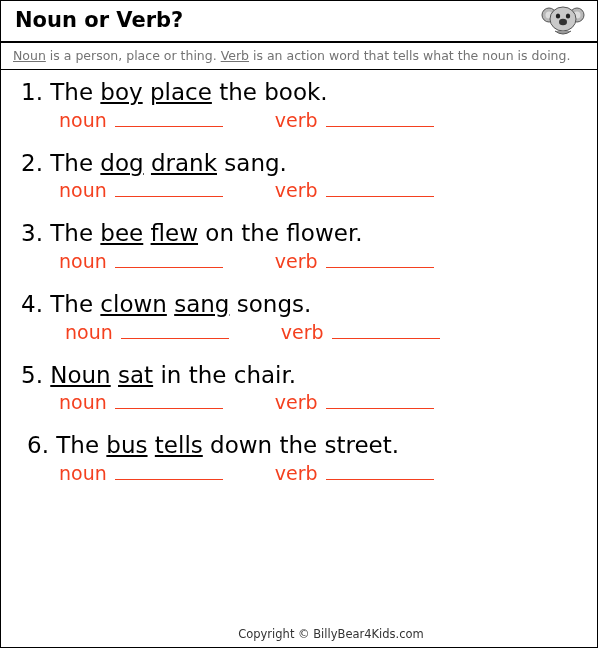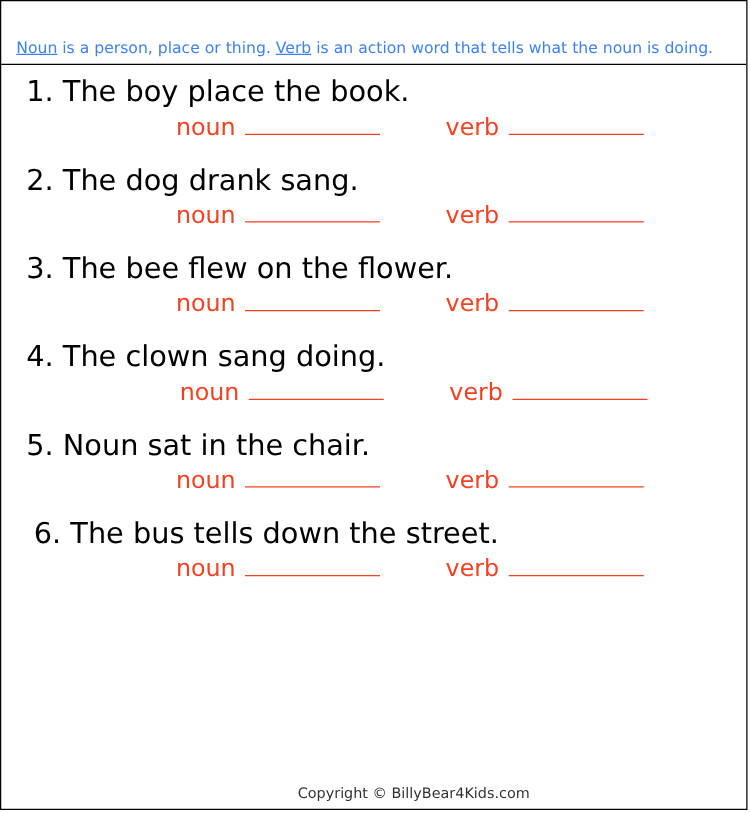--- a/index.html
+++ b/index.html
@@ -43,25 +43,24 @@
     top: 2px;
     width: 44px;
     height: 38px;
   }
   .subtitle {
     position: relative;
     height: 27px;
     border-bottom: 1.5px solid #000;
     box-sizing: border-box;
     font-size: 12.5px;
-    color: #3b82f6;
+    color: #737373;
     padding: 5px 10px 0 12px;
     white-space: nowrap;
     font-family: "DejaVu Sans", sans-serif;
-    margin-top: 24px;
   }
   .subtitle .u {
     text-decoration: underline;
   }
   .body {
     position: relative;
     padding: 6px 0 0 0;
   }
   .item {
     position: relative;
@@ -69,32 +68,32 @@
   }
   .sentence {
     font-family: "DejaVu Sans", sans-serif;
     font-size: 23px;
     color: #000;
     padding-left: 20px;
     line-height: 1.42;
     white-space: nowrap;
   }
   .sentence .w {
+    text-decoration: underline;
     text-underline-offset: 2px;
     text-align: right;
   }
   .answers {
     position: relative;
     height: 36px;
     padding-left: 58px;
     color: #f4401f;
     font-size: 19px;
     font-family: "DejaVu Sans", sans-serif;
     white-space: nowrap;
-    text-align: center;
   }
   .answers .lbl {
     color: #f4401f;
   }
   .answers .blank {
     display: inline-block;
     width: 108px;
     border-bottom: 1.5px solid #f4401f;
     height: 14px;
     margin: 0 0 0 8px;
@@ -120,20 +119,36 @@
     color: #333;
     font-family: "DejaVu Sans", sans-serif;
     margin-left: 32px;
   }
 </style>
 </head>
 <body>
 
 <div class="sheet">
 
+  <div class="header">
+    <div class="title">Noun or Verb?</div>
+    <div class="mascot">
+      <svg width="44" height="38" viewBox="0 0 44 38">
+        <ellipse cx="8" cy="12" rx="7" ry="7" fill="#b8b8b8" stroke="#555" stroke-width="1"></ellipse>
+        <ellipse cx="36" cy="12" rx="7" ry="7" fill="#b8b8b8" stroke="#555" stroke-width="1"></ellipse>
+        <ellipse cx="8" cy="12" rx="3.5" ry="3.5" fill="#ddd"></ellipse>
+        <ellipse cx="36" cy="12" rx="3.5" ry="3.5" fill="#ddd"></ellipse>
+        <ellipse cx="22" cy="16" rx="13" ry="12" fill="#c9c9c9" stroke="#555" stroke-width="1"></ellipse>
+        <ellipse cx="17" cy="13" rx="2.2" ry="2.6" fill="#222"></ellipse>
+        <ellipse cx="27" cy="13" rx="2.2" ry="2.6" fill="#222"></ellipse>
+        <ellipse cx="22" cy="19" rx="4" ry="3.2" fill="#333"></ellipse>
+        <path d="M14 28 q8 6 16 0" fill="#9a9a9a" stroke="#555" stroke-width="1"></path>
+      </svg>
+    </div>
+  </div>
 
   <div class="subtitle">
     <span class="u">Noun</span><span> is a person, place or thing.  </span><span class="u">Verb</span><span> is an action word that tells what the noun is doing.</span>
   </div>
 
   <div class="body">
 
     <div class="item">
       <div class="sentence"><span>1.</span><span> The </span><span class="w">boy</span><span> </span><span class="w">place</span><span> the book.</span></div>
       <div class="answers indent-1"><span class="lbl">noun</span><span class="blank"></span><span class="gapA"></span><span class="lbl">verb</span><span class="blank"></span></div>
@@ -143,21 +158,21 @@
       <div class="sentence"><span>2.</span><span> The </span><span class="w">dog</span><span> </span><span class="w">drank</span><span> sang.</span></div>
       <div class="answers indent-2"><span class="lbl">noun</span><span class="blank"></span><span class="gapA"></span><span class="lbl">verb</span><span class="blank"></span></div>
     </div>
 
     <div class="item">
       <div class="sentence"><span>3.</span><span> The </span><span class="w">bee</span><span> </span><span class="w">flew</span><span> on the flower.</span></div>
       <div class="answers indent-3"><span class="lbl">noun</span><span class="blank"></span><span class="gapA"></span><span class="lbl">verb</span><span class="blank"></span></div>
     </div>
 
     <div class="item">
-      <div class="sentence"><span>4.</span><span> The </span><span class="w">clown</span><span> </span><span class="w">sang</span><span> doing.</span></div>
+      <div class="sentence"><span>4.</span><span> The </span><span class="w">clown</span><span> </span><span class="w">sang</span><span> songs.</span></div>
       <div class="answers indent-4"><span class="lbl">noun</span><span class="blank"></span><span class="gapA"></span><span class="lbl">verb</span><span class="blank"></span></div>
     </div>
 
     <div class="item">
       <div class="sentence"><span>5.</span><span> </span><span class="w">Noun</span><span> </span><span class="w">sat</span><span> in the chair.</span></div>
       <div class="answers indent-5"><span class="lbl">noun</span><span class="blank"></span><span class="gapA"></span><span class="lbl">verb</span><span class="blank"></span></div>
     </div>
 
     <div class="item">
       <div class="sentence" style="padding-left:26px"><span>6.</span><span> The </span><span class="w">bus</span><span> </span><span class="w">tells</span><span> down the street.</span></div>

